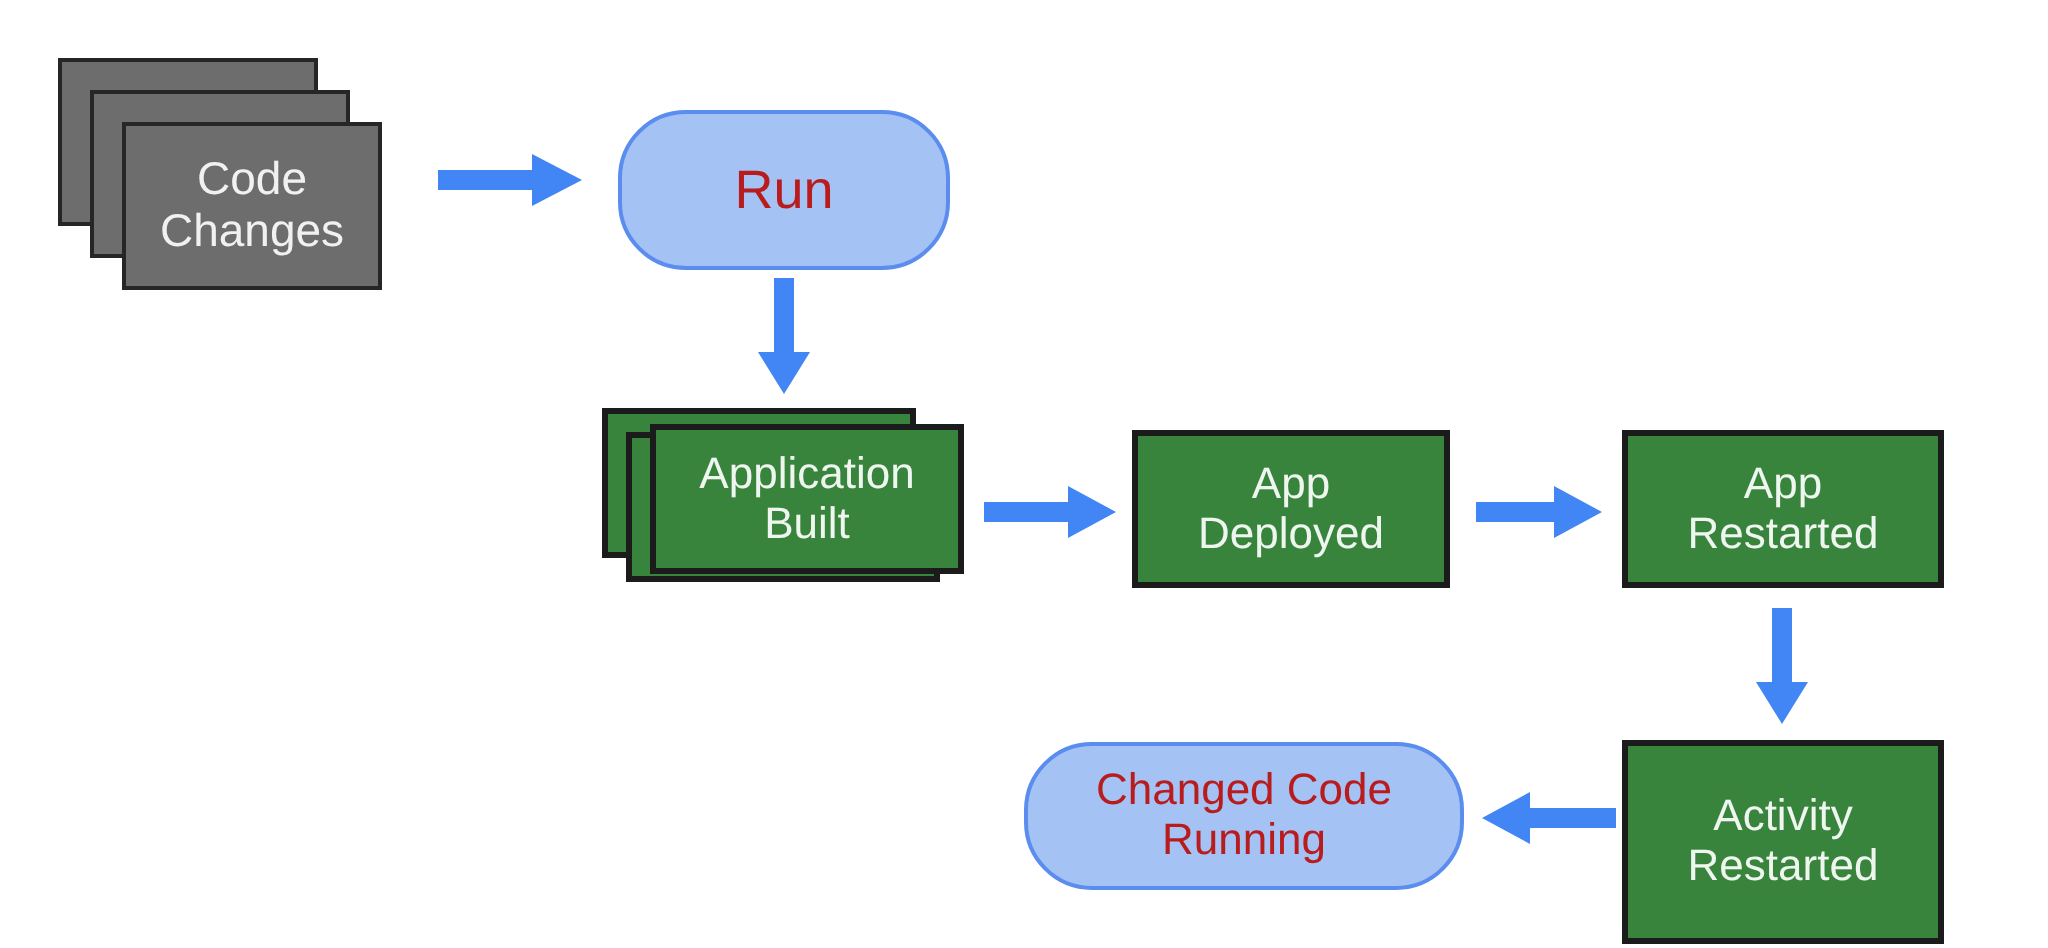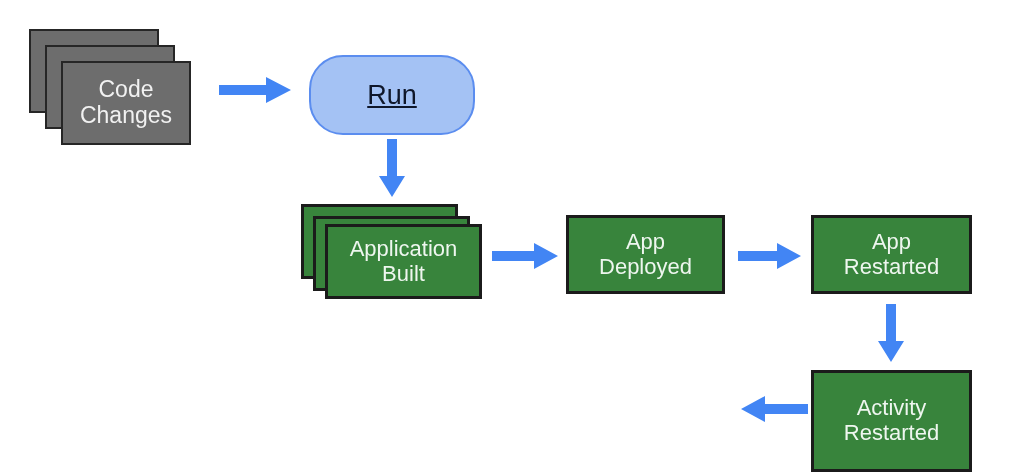--- a/index.html
+++ b/index.html
@@ -38,23 +38,22 @@
 
   .node-green {
     background: #38843c;
     border: 3px solid #1b1b1b;
     color: #eef6ef;
   }
 
   .node-blue {
     background: #a4c2f4;
     border: 2px solid #5b8def;
-    color: #0f172a;
+    color: #b91c1c;
     border-radius: 34px;
-    text-decoration: underline;
   }
 
   
   .stack-layer {
     position: absolute;
     box-sizing: border-box;
   }
   .stack-layer.gray {
     background: #6d6d6d;
     border: 2px solid #262626;
@@ -102,21 +101,21 @@
 
   <div class="arrow" style="left:378px; top:139px; width:28px; height:62px;">
     <svg width="28" height="62" viewBox="0 0 28 62">
       <path d="M9 0 L19 0 L19 37 L27 37 L14 58 L1 37 L9 37 Z" fill="#4285f4"></path>
     </svg>
   </div>
 
   <div>
     <div class="stack-layer green" style="left:301px; top:204px; width:157px; height:75px;"></div>
     <div class="stack-layer green" style="left:313px; top:216px; width:157px; height:75px;"></div>
-    <div class="node node-green" style="left:325px; top:224px; width:157px; height:75px; font-size:22px;">
+    <div class="node node-green" style="left:325px; top:212px; width:157px; height:75px; font-size:22px;">
       <span class="label">Application
 Built</span>
     </div>
   </div>
 
   <div class="arrow" style="left:492px; top:242px; width:70px; height:28px;">
     <svg width="70" height="28" viewBox="0 0 70 28">
       <path d="M0 9 L42 9 L42 1 L66 14 L42 27 L42 19 L0 19 Z" fill="#4285f4"></path>
     </svg>
   </div>
@@ -147,14 +146,18 @@
     <span class="label">Activity
 Restarted</span>
   </div>
 
   <div class="arrow" style="left:740px; top:395px; width:68px; height:28px;">
     <svg width="68" height="28" viewBox="0 0 68 28">
       <path d="M68 9 L25 9 L25 1 L1 14 L25 27 L25 19 L68 19 Z" fill="#4285f4"></path>
     </svg>
   </div>
 
+  <div class="node node-blue" style="left:512px; top:371px; width:220px; height:74px; font-size:22px;">
+    <span class="label">Changed Code
+Running</span>
+  </div>
 
 </div>
 
 </body></html>

